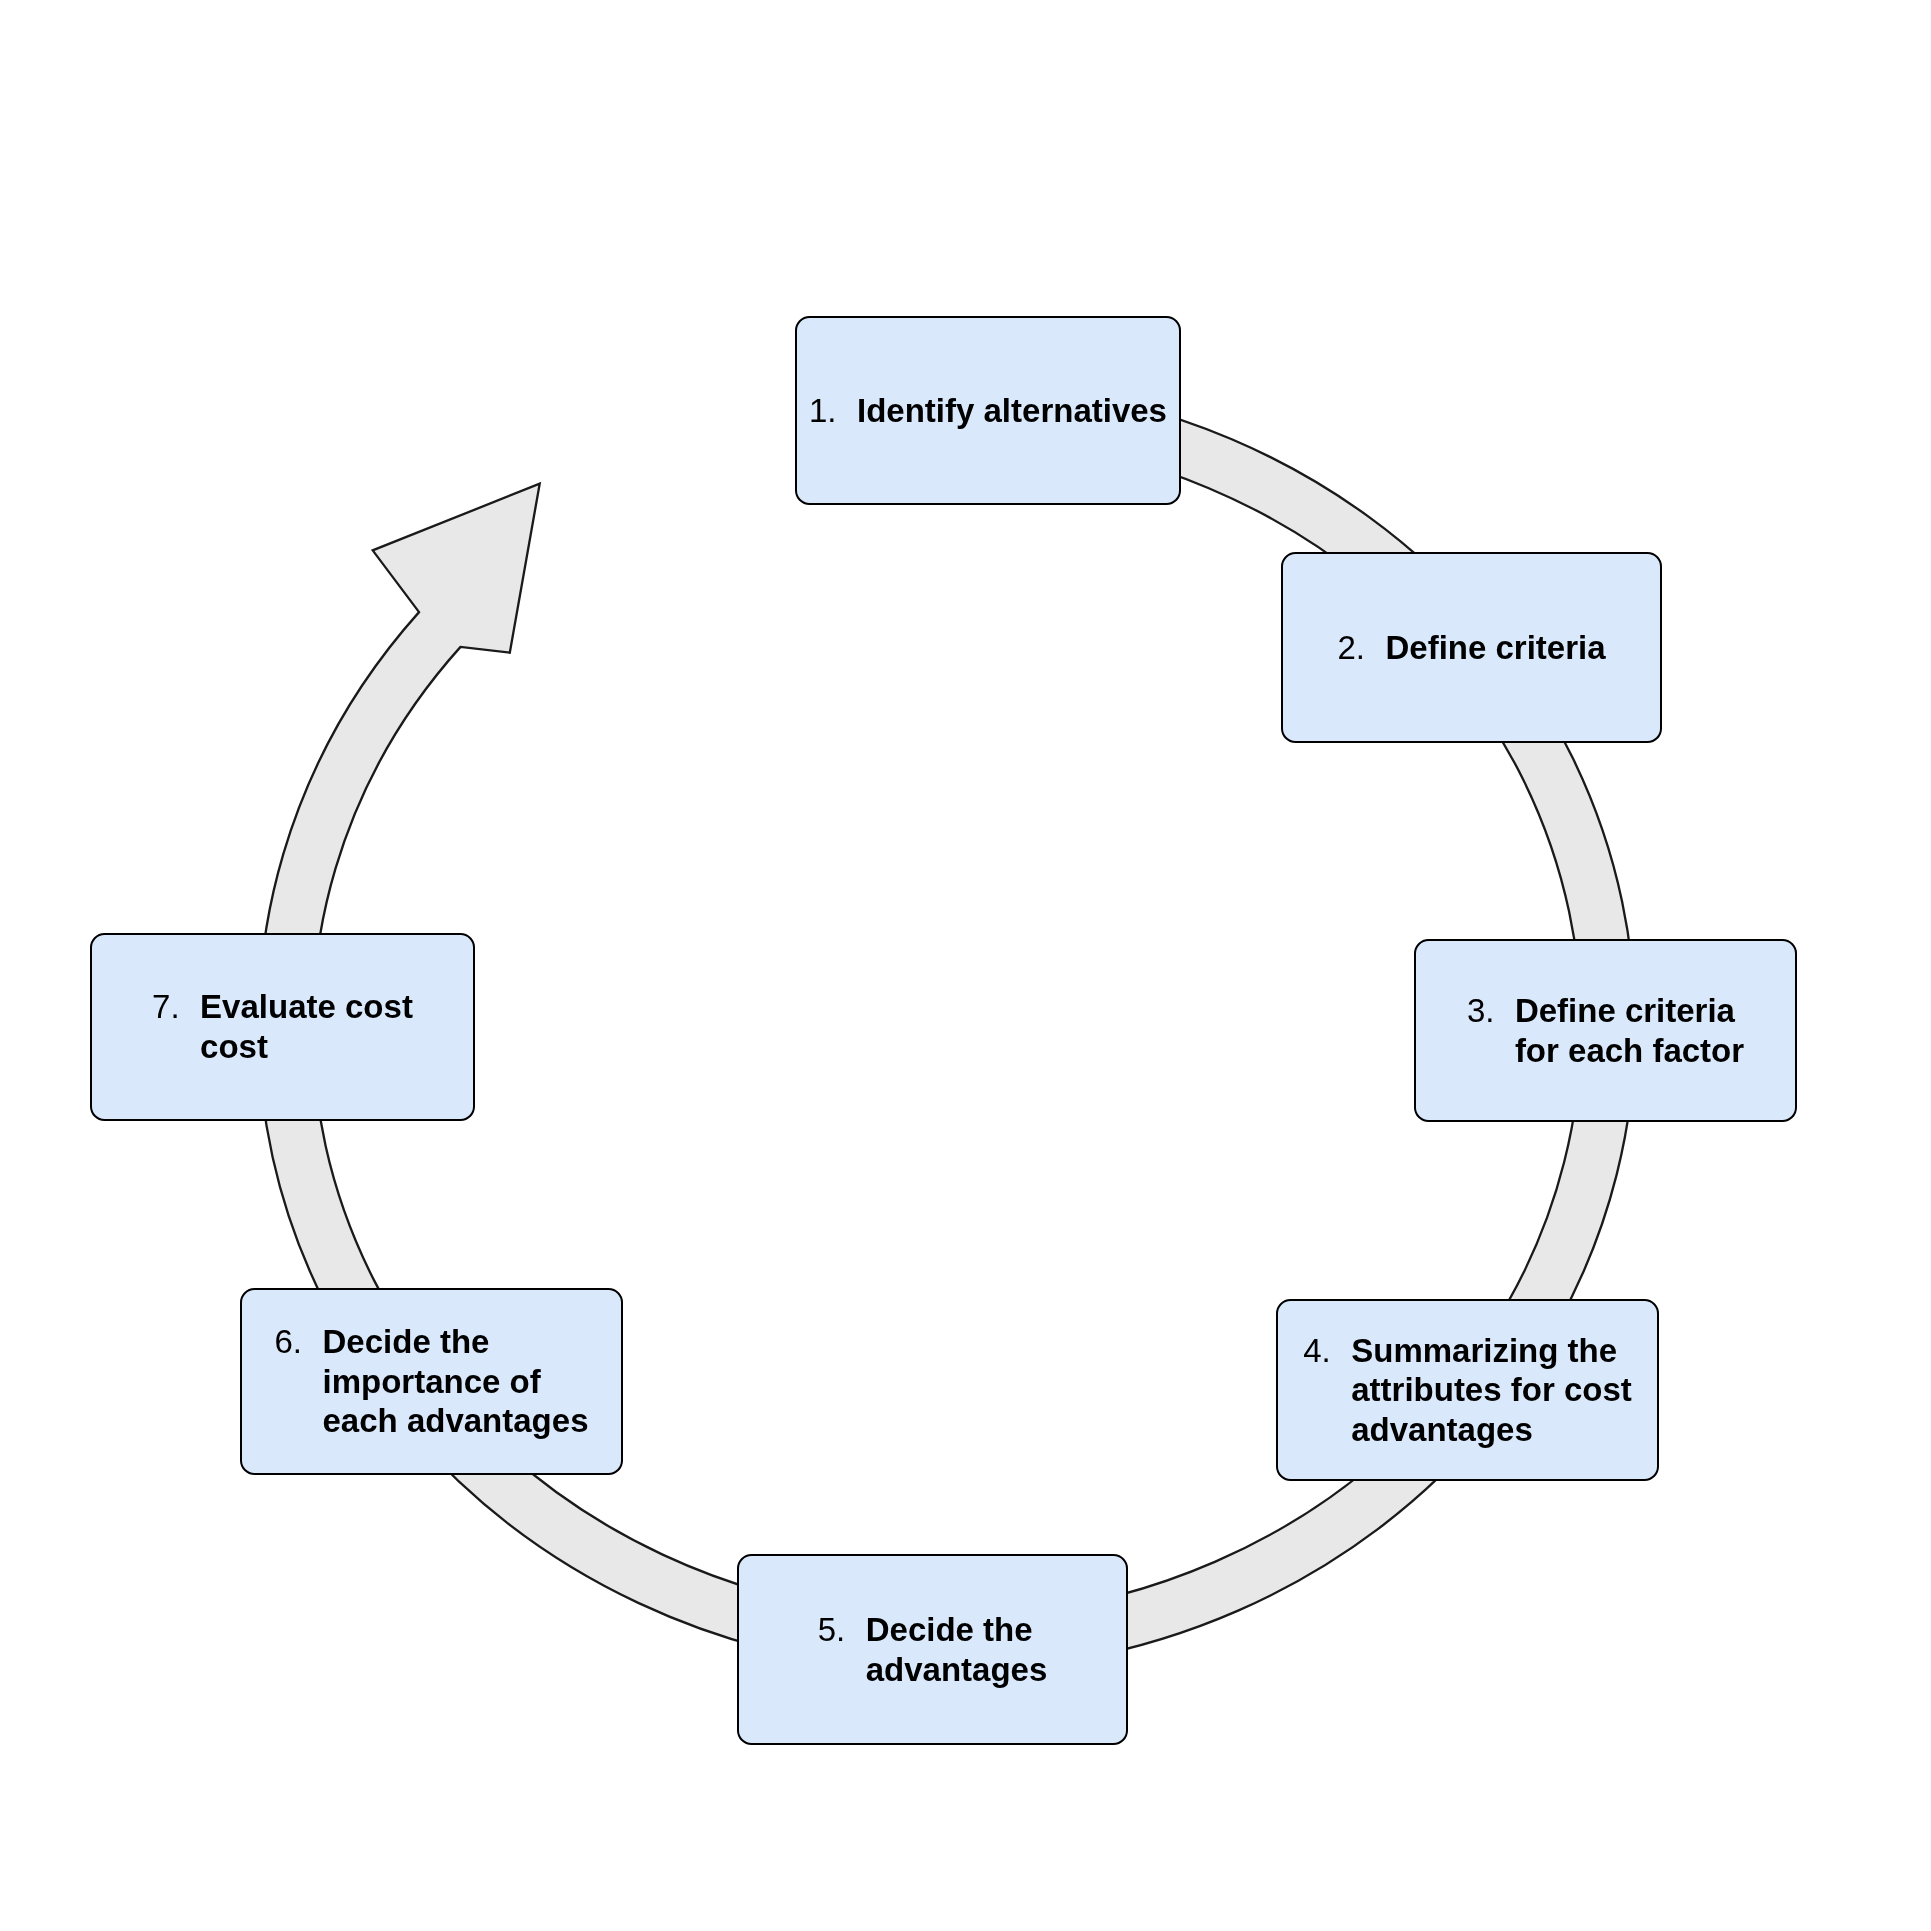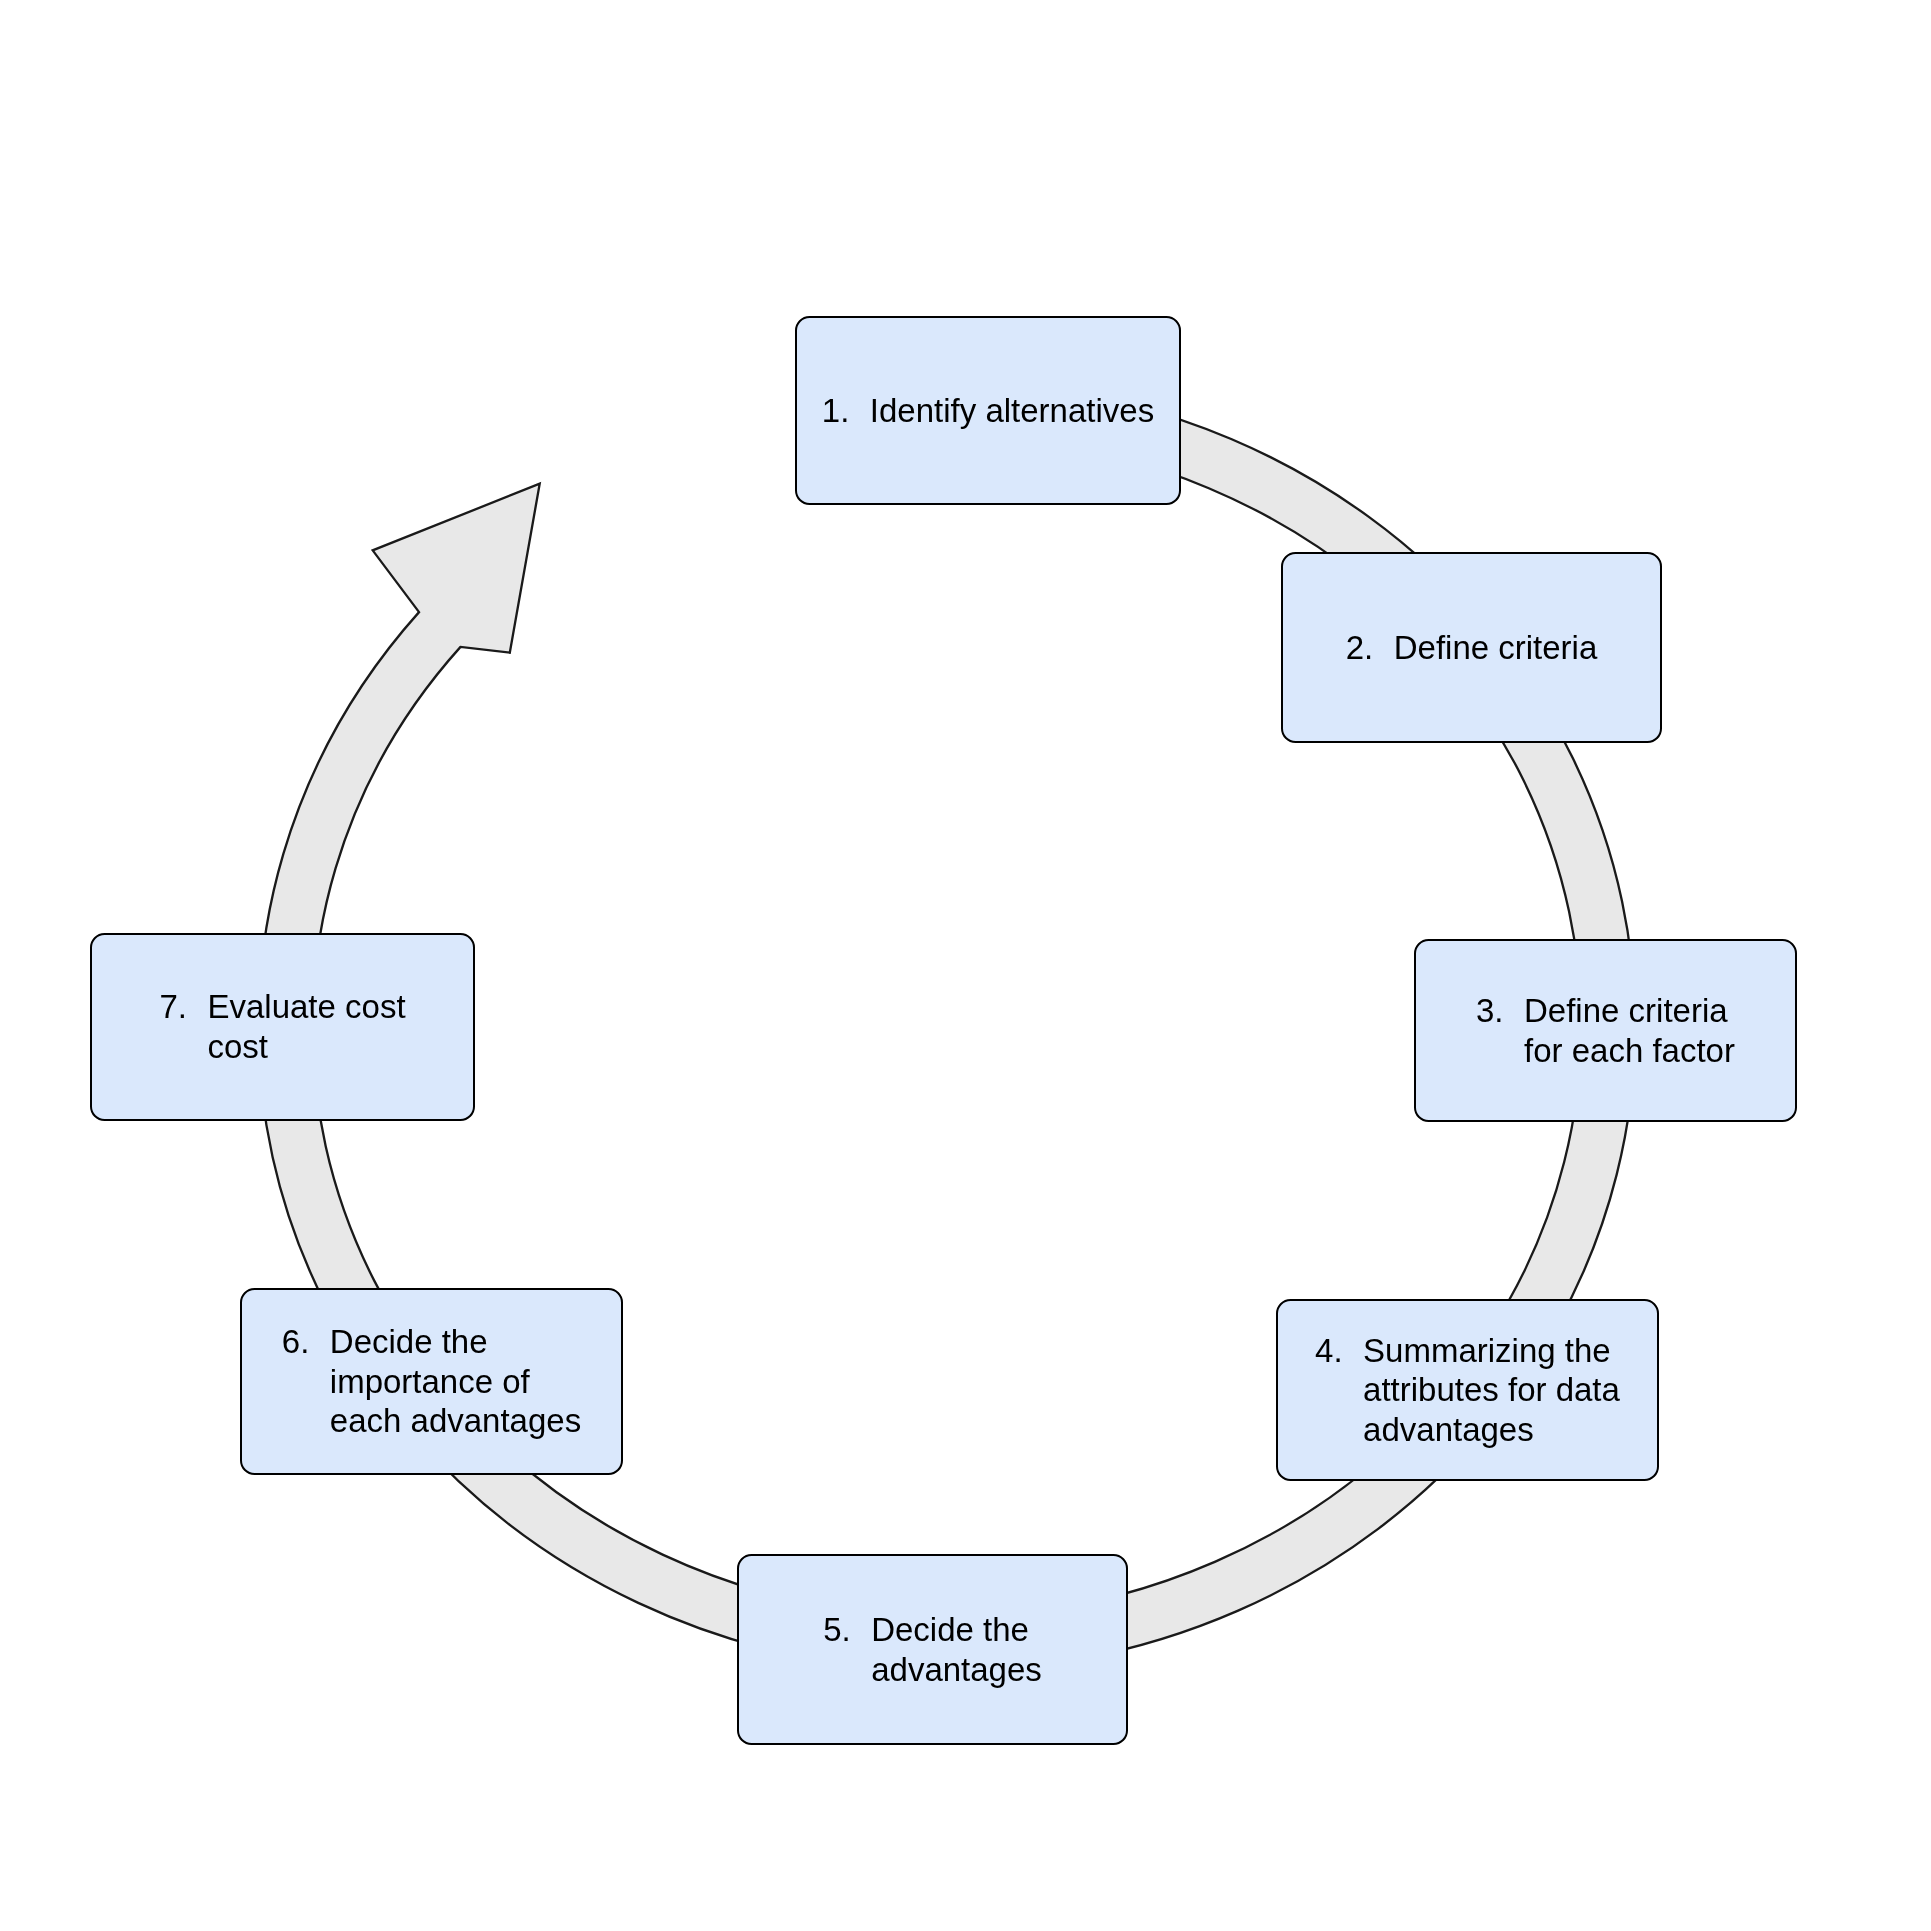--- a/index.html
+++ b/index.html
@@ -46,20 +46,21 @@
     align-items: flex-start;
   }
   .step-num {
     flex: 0 0 auto;
     width: 48px;
     white-space: nowrap;
   }
   .step-lines span {
     display: block;
     white-space: nowrap;
+    font-weight: bold;
   }
 </style>
 </head>
 <body>
 
 <div class="canvas">
 
   <svg class="cycle-svg" viewBox="0 0 2000 2000" aria-hidden="true">
 
     <path class="cycle-path" d="M 980 395
@@ -98,21 +99,21 @@
         <span>for each factor</span>
       </span>
     </div>
   </div>
 
   <div class="step-box" style="left:1276px; top:1299px; width:383px; height:182px;">
     <div class="step-content">
       <span class="step-num">4.</span>
       <span class="step-lines">
         <span>Summarizing the</span>
-        <span>attributes for data</span>
+        <span>attributes for cost</span>
         <span>advantages</span>
       </span>
     </div>
   </div>
 
   <div class="step-box" style="left:737px; top:1554px; width:391px; height:191px;">
     <div class="step-content">
       <span class="step-num">5.</span>
       <span class="step-lines">
         <span>Decide the</span>

